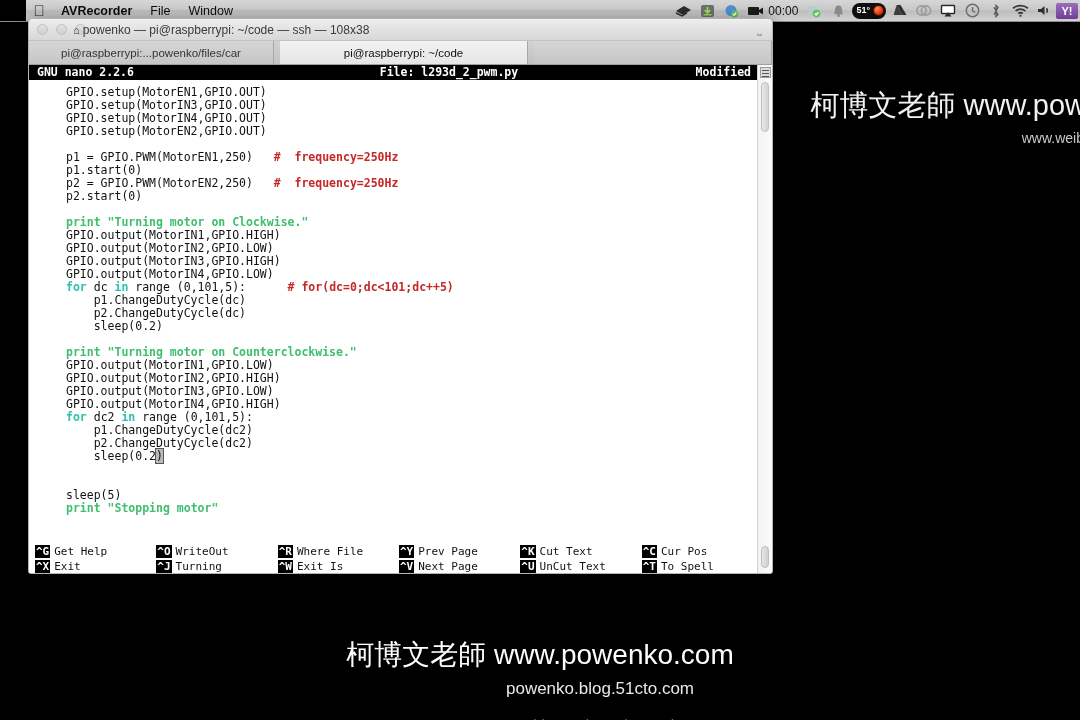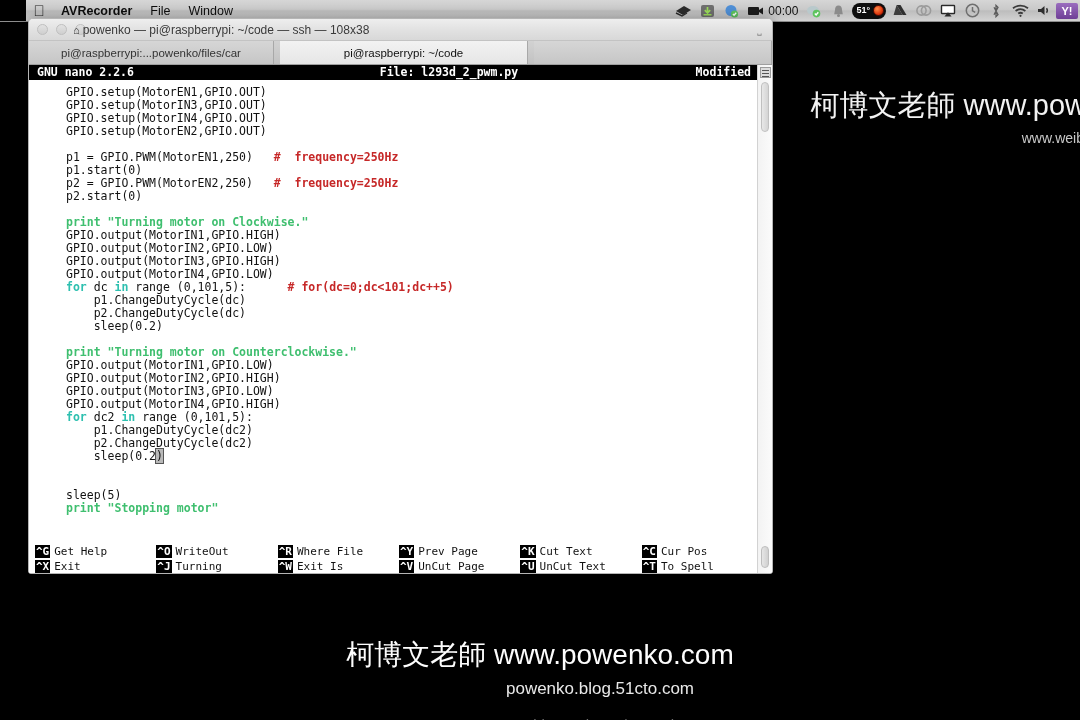--- a/index.html
+++ b/index.html
@@ -527,21 +527,21 @@
               <span class="help-lbl">Exit Is</span>
             </div>
           </div>
           <div class="help-col">
             <div class="help-row">
               <span class="kbd">^Y</span>
               <span class="help-lbl">Prev Page</span>
             </div>
             <div class="help-row">
               <span class="kbd">^V</span>
-              <span class="help-lbl">UnCut Page</span>
+              <span class="help-lbl">Next Page</span>
             </div>
           </div>
           <div class="help-col">
             <div class="help-row">
               <span class="kbd">^K</span>
               <span class="help-lbl">Cut Text</span>
             </div>
             <div class="help-row">
               <span class="kbd">^U</span>
               <span class="help-lbl">UnCut Text</span>

